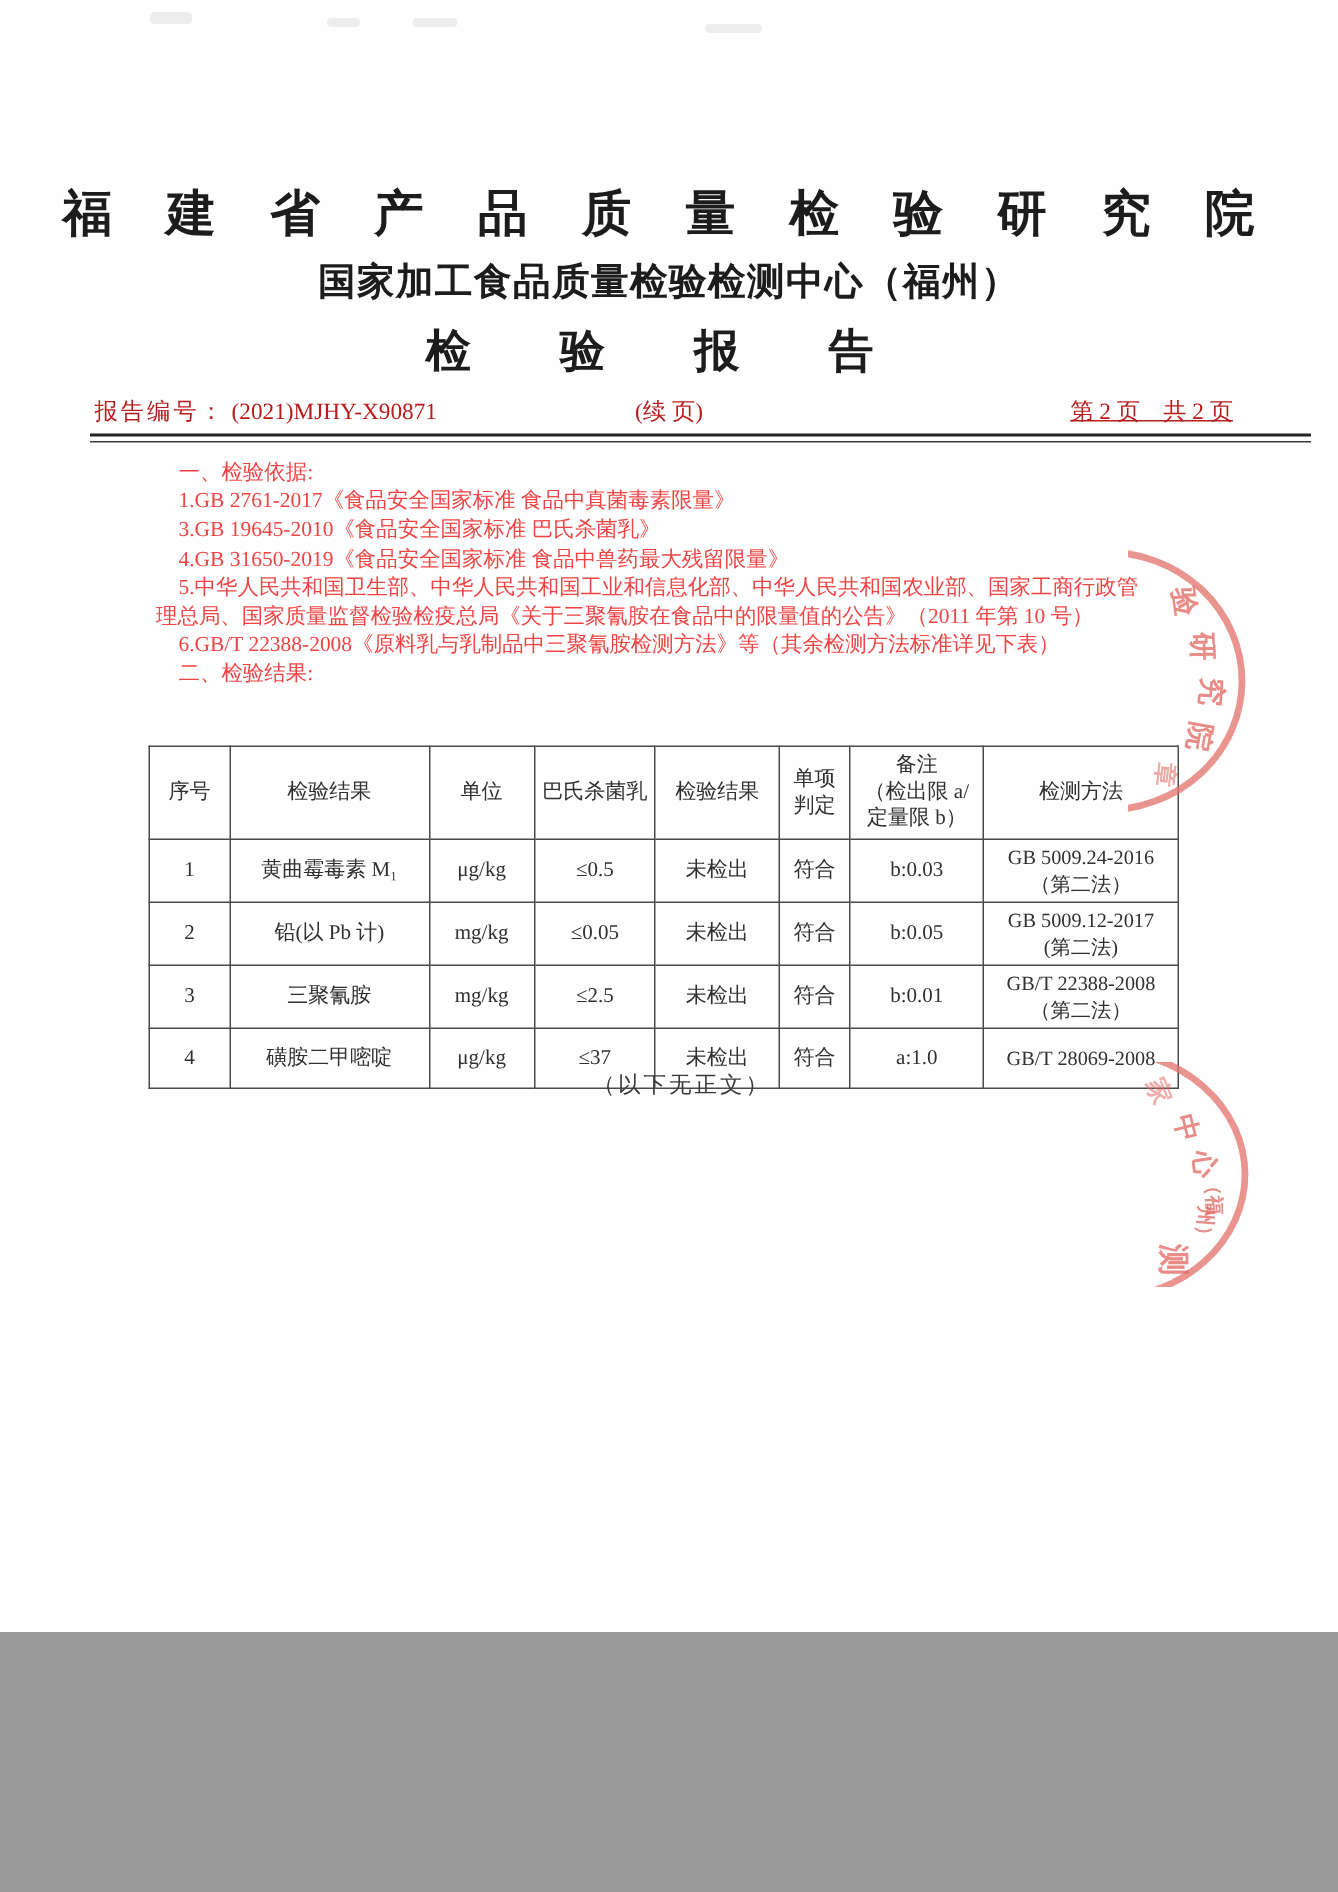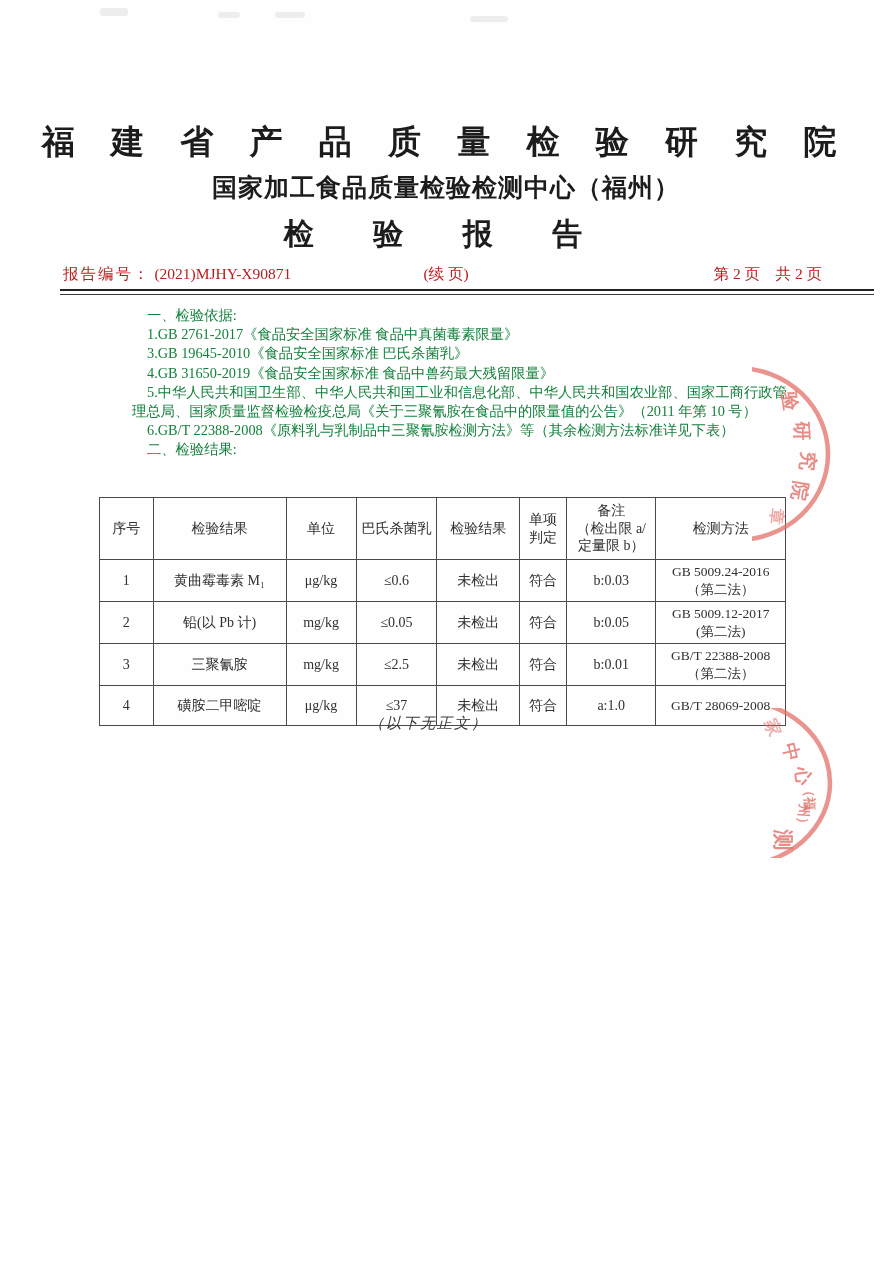--- a/index.html
+++ b/index.html
@@ -1,54 +1,54 @@
 <!DOCTYPE html>
 <html><head>
 <meta charset="utf-8">
 <style>
   * { margin:0; padding:0; box-sizing:border-box; }
   html,body { background:#9a9a9a; }
   .page {
-    position:relative; width:892px; height:1261px; margin:0 auto;
+    position:relative; width:892px; height:1088px; margin:0 auto;
     background:#fefefe; overflow:hidden;
     font-family:"Liberation Serif","DejaVu Serif",serif;
     color:#2e2e2e;
   }
   
   .smudge { position:absolute; background:#ededed; border-radius:3px; }
   
   .t-center { position:absolute; left:0; width:100%; text-align:center; font-weight:bold; color:#1c1c1c; }
   .title-institute { top:120px; font-size:33px; letter-spacing:14px; }
   .title-center    { top:171px; font-size:25px; letter-spacing:1px; }
   .title-report    { top:214px; font-size:30px; letter-spacing:26px; }
   
   .meta { position:absolute; top:264px; font-size:15.5px; color:#b91c1c; white-space:nowrap; }
   .meta-left   { left:63px; }
   .meta-mid    { left:50%; transform:translateX(-50%); }
-  .meta-right  { right:70px; }
+  .meta-right  { right:70px;text-decoration:underline; }
   .meta-label  { letter-spacing:2px; }
   .rule { position:absolute; top:289px; left:60px; width:814px; height:6px;
           border-top:2.3px solid #242424; border-bottom:1.6px solid #3a3a3a; }
   
-  .basis { position:absolute; top:306px; left:132px; width:660px;
-           font-size:14.3px; line-height:19.2px; color:#15803d; }
+  .basis { position:absolute; top:306px; left:104px; width:660px;
+           font-size:14.3px; line-height:19.2px; color:#ef4444; }
   .basis-line { text-indent:15px; }
   
   .rtable { position:absolute; top:497px; left:99px; width:687px;
             border-collapse:collapse; table-layout:fixed;
             font-size:14px; color:#303030; }
   .rtable th, .rtable td {
     border:1.4px solid #4a4a4a; text-align:center; vertical-align:middle;
     padding:3px 2px; white-space:pre-line; line-height:17.5px;
   }
   .rtable th { font-weight:normal; height:62px; }
   .rtable td { height:40px; }
   .col-method { font-size:13.5px; }
-  .footnote { position:absolute; top:714px; left:85px; width:687px;
-              text-align:center; font-size:15px; color:#3a3a3a; letter-spacing:2px;font-style:italic; }
+  .footnote { position:absolute; top:714px; left:111px; width:687px;
+              text-align:center; font-size:15px; color:#3a3a3a; letter-spacing:2px; }
   
   .seal { position:absolute; overflow:hidden; pointer-events:none; }
   .seal svg { position:absolute; left:0; top:0; }
   .seal-char { position:absolute; font-weight:bold; opacity:.8; white-space:nowrap; }
   .seal-mid    { left:752px; top:356px; width:140px; height:192px; }
   .seal-bottom { left:740px; top:708px; width:152px; height:150px; }
 </style>
 </head>
 <body>
 
@@ -105,21 +105,21 @@
 （检出限 a/
 定量限 b）</th>
         <th>检测方法</th>
       </tr>
     </thead>
     <tbody>
       <tr>
         <td>1</td>
         <td>黄曲霉毒素 M₁</td>
         <td>μg/kg</td>
-        <td>≤0.6</td>
+        <td>≤0.5</td>
         <td>未检出</td>
         <td>符合</td>
         <td>b:0.03</td>
         <td class="col-method">GB 5009.24-2016
 （第二法）</td>
       </tr>
       <tr>
         <td>2</td>
         <td>铅(以 Pb 计)</td>
         <td>mg/kg</td>

